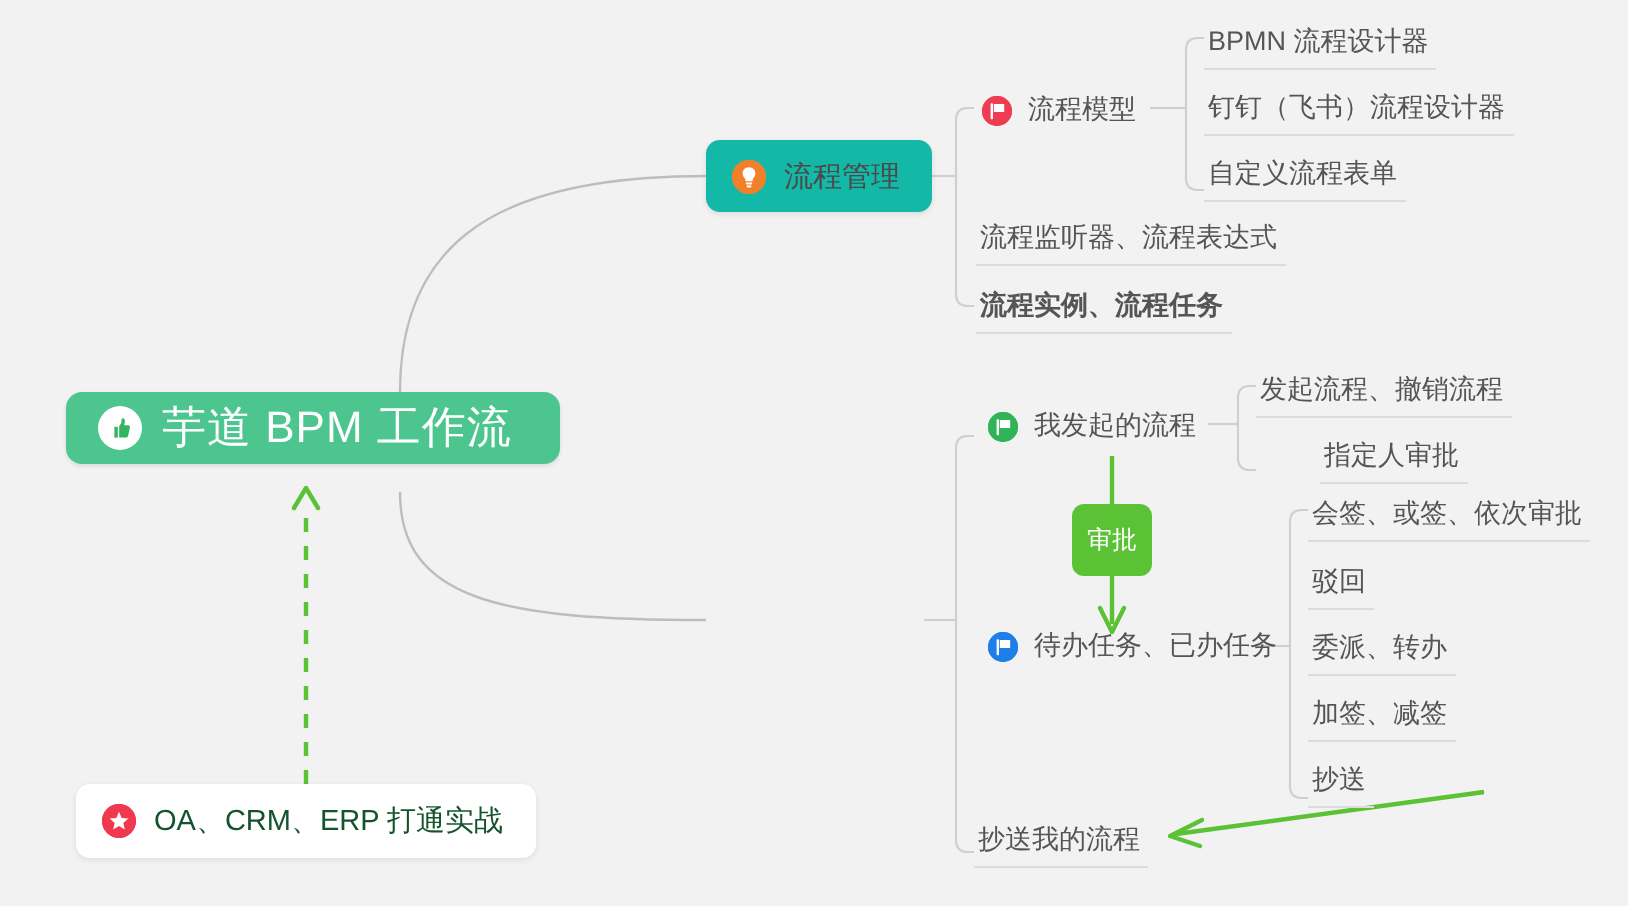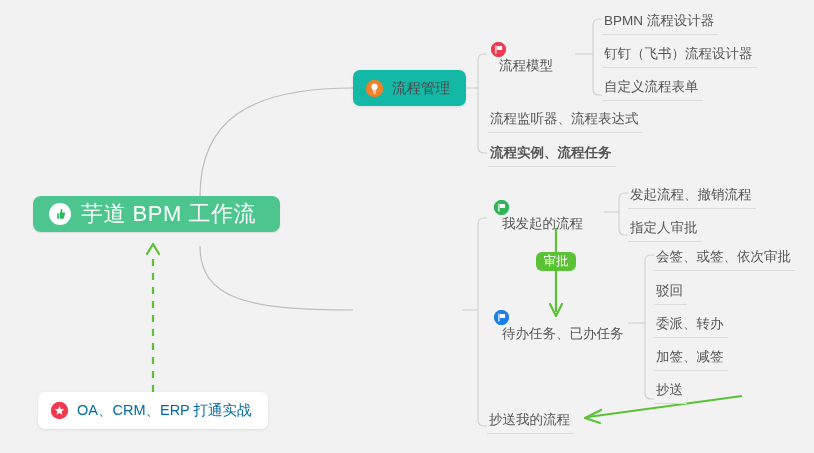--- a/index.html
+++ b/index.html
@@ -79,31 +79,31 @@
     border-radius: 7px;
     display: flex;
     align-items: center;
     padding: 0 16px 0 13px;
     box-sizing: border-box;
     box-shadow: 0 1px 3px rgba(0,0,0,0.09);
     white-space: nowrap;
   }
   .callout-node .callout-label {
     font-size: 14.5px;
-    color: #0369a1;
+    color: #14532d;
     margin-left: 9px;
   }
 
   
   .topic-node {
     position: absolute;
     display: flex;
+    align-items: center;
     height: 26px;
     white-space: nowrap;
-    flex-direction: column;
   }
   .topic-node .topic-label {
     font-size: 13.5px;
     color: #555555;
     margin-left: 8px;
   }
 
   
   .leaf-node {
     position: absolute;
@@ -117,21 +117,21 @@
     padding: 0 4px 0 2px;
     box-sizing: border-box;
   }
 
   
   .tag-node {
     position: absolute;
     left: 536px;
     top: 252px;
     width: 40px;
-    height: 19px;
+    height: 36px;
     background: #5bc236;
     border-radius: 6px;
     display: flex;
     align-items: center;
     justify-content: center;
     color: #ffffff;
     font-size: 12.5px;
     white-space: nowrap;
   }
 
@@ -280,21 +280,21 @@
       <svg width="15" height="15" viewBox="0 0 15 15" xmlns="http://www.w3.org/2000/svg">
         <circle cx="7.5" cy="7.5" r="7.5" fill="#2fb458"></circle>
         <rect x="4.3" y="3.6" width="1.2" height="8.0" rx="0.5" fill="#ffffff"></rect>
         <path d="M5.9 4.0 L11.1 4.0 L11.1 8.0 L5.9 8.0 Z" fill="#ffffff"></path>
       </svg>
     </span>
     <span class="topic-label">我发起的流程</span>
   </div>
 
   <div class="leaf-node" style="left:628px; top:182px;">发起流程、撤销流程</div>
-  <div class="leaf-node" style="left:628px; top:215px;">指定人审批</div>
+  <div class="leaf-node" style="left:660px; top:215px;">指定人审批</div>
 
   <div class="tag-node">审批</div>
 
   <div class="topic-node" style="left:494px; top:310px;">
     <span class="icon icon-circle ic-16 ic-flag-blue">
       <svg width="15" height="15" viewBox="0 0 15 15" xmlns="http://www.w3.org/2000/svg">
         <circle cx="7.5" cy="7.5" r="7.5" fill="#1f7fe8"></circle>
         <rect x="4.3" y="3.6" width="1.2" height="8.0" rx="0.5" fill="#ffffff"></rect>
         <path d="M5.9 4.0 L11.1 4.0 L11.1 8.0 L5.9 8.0 Z" fill="#ffffff"></path>
       </svg>

